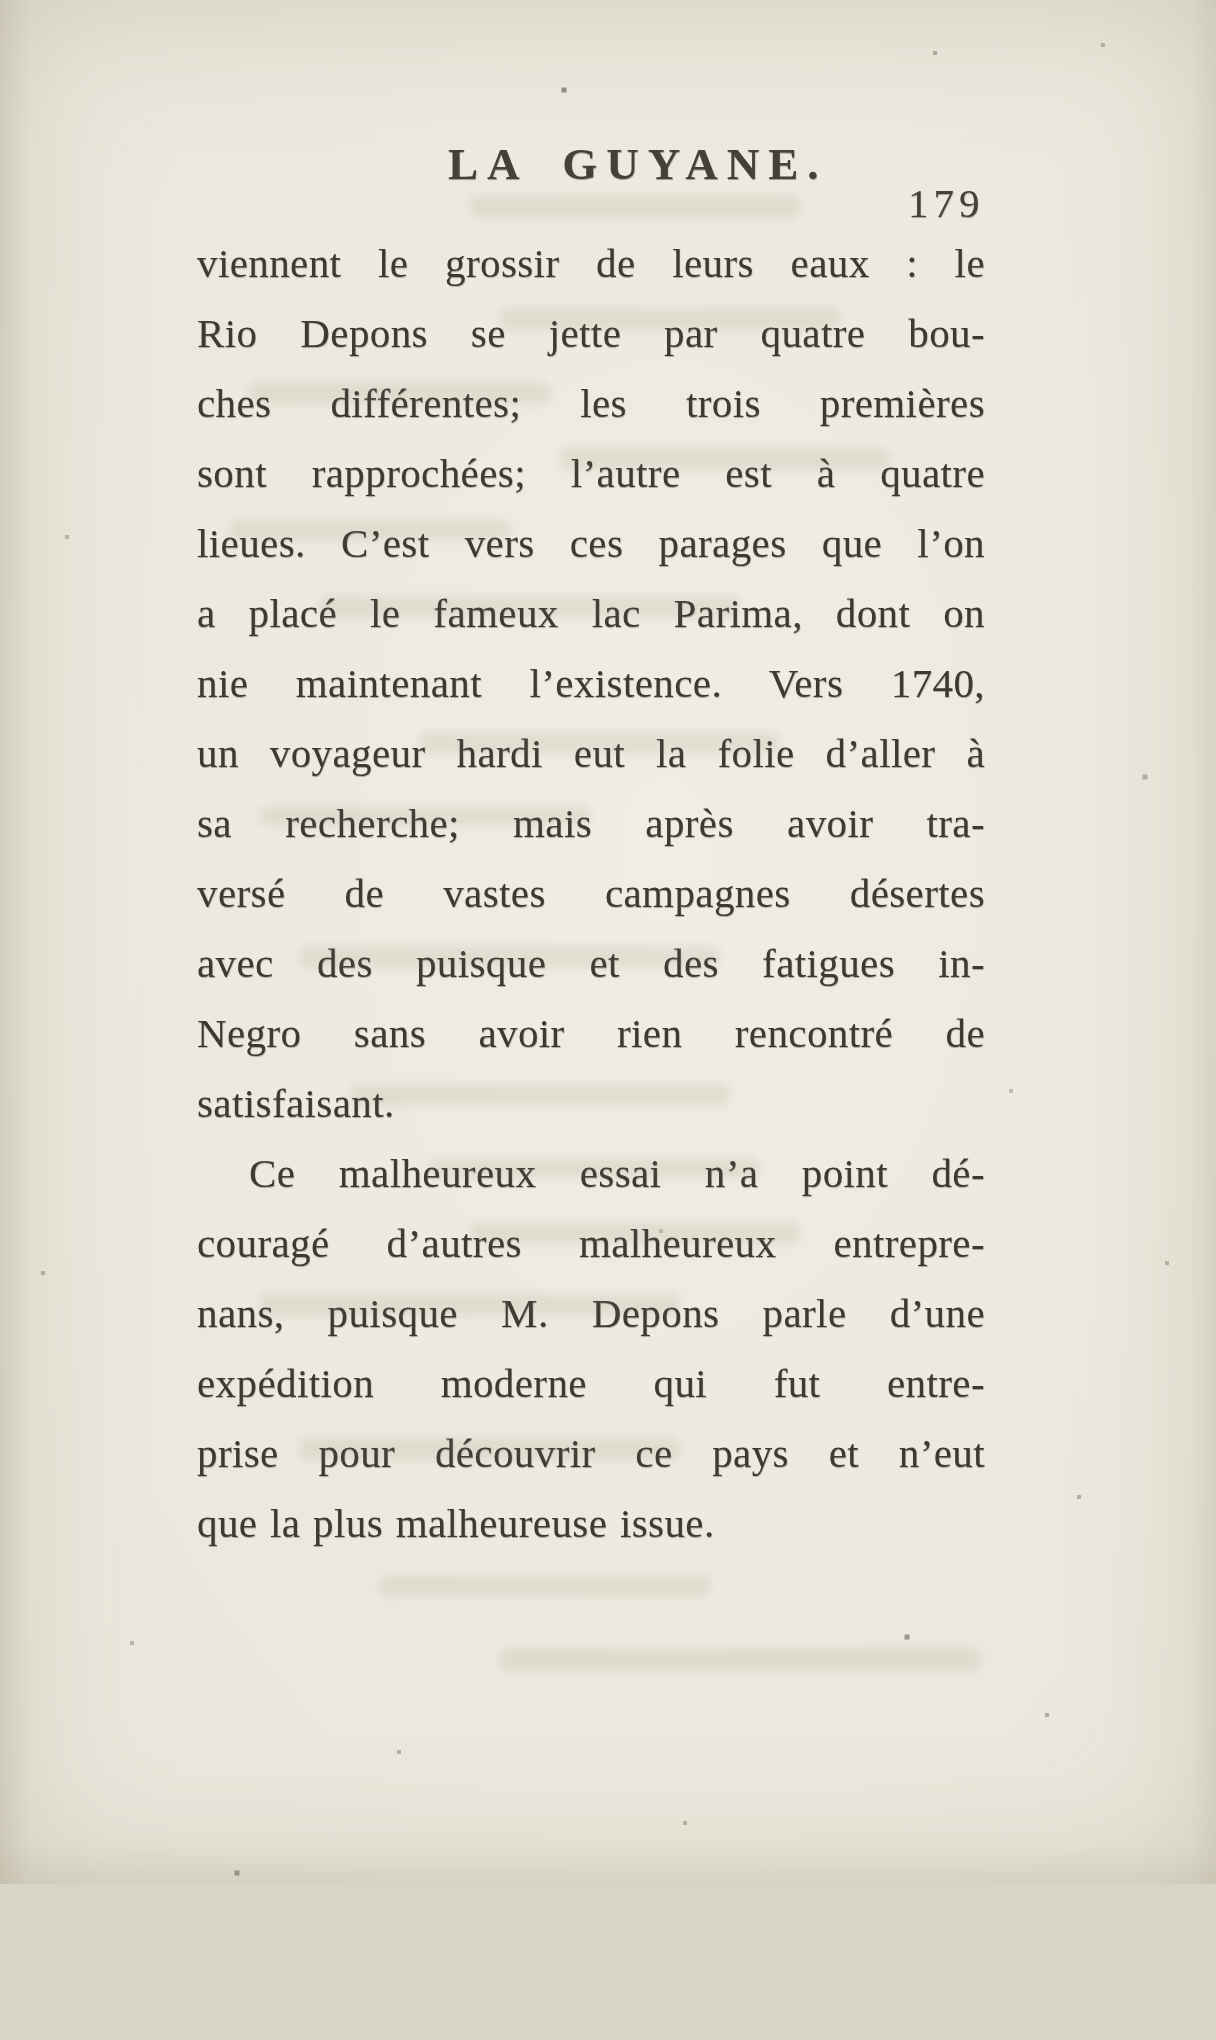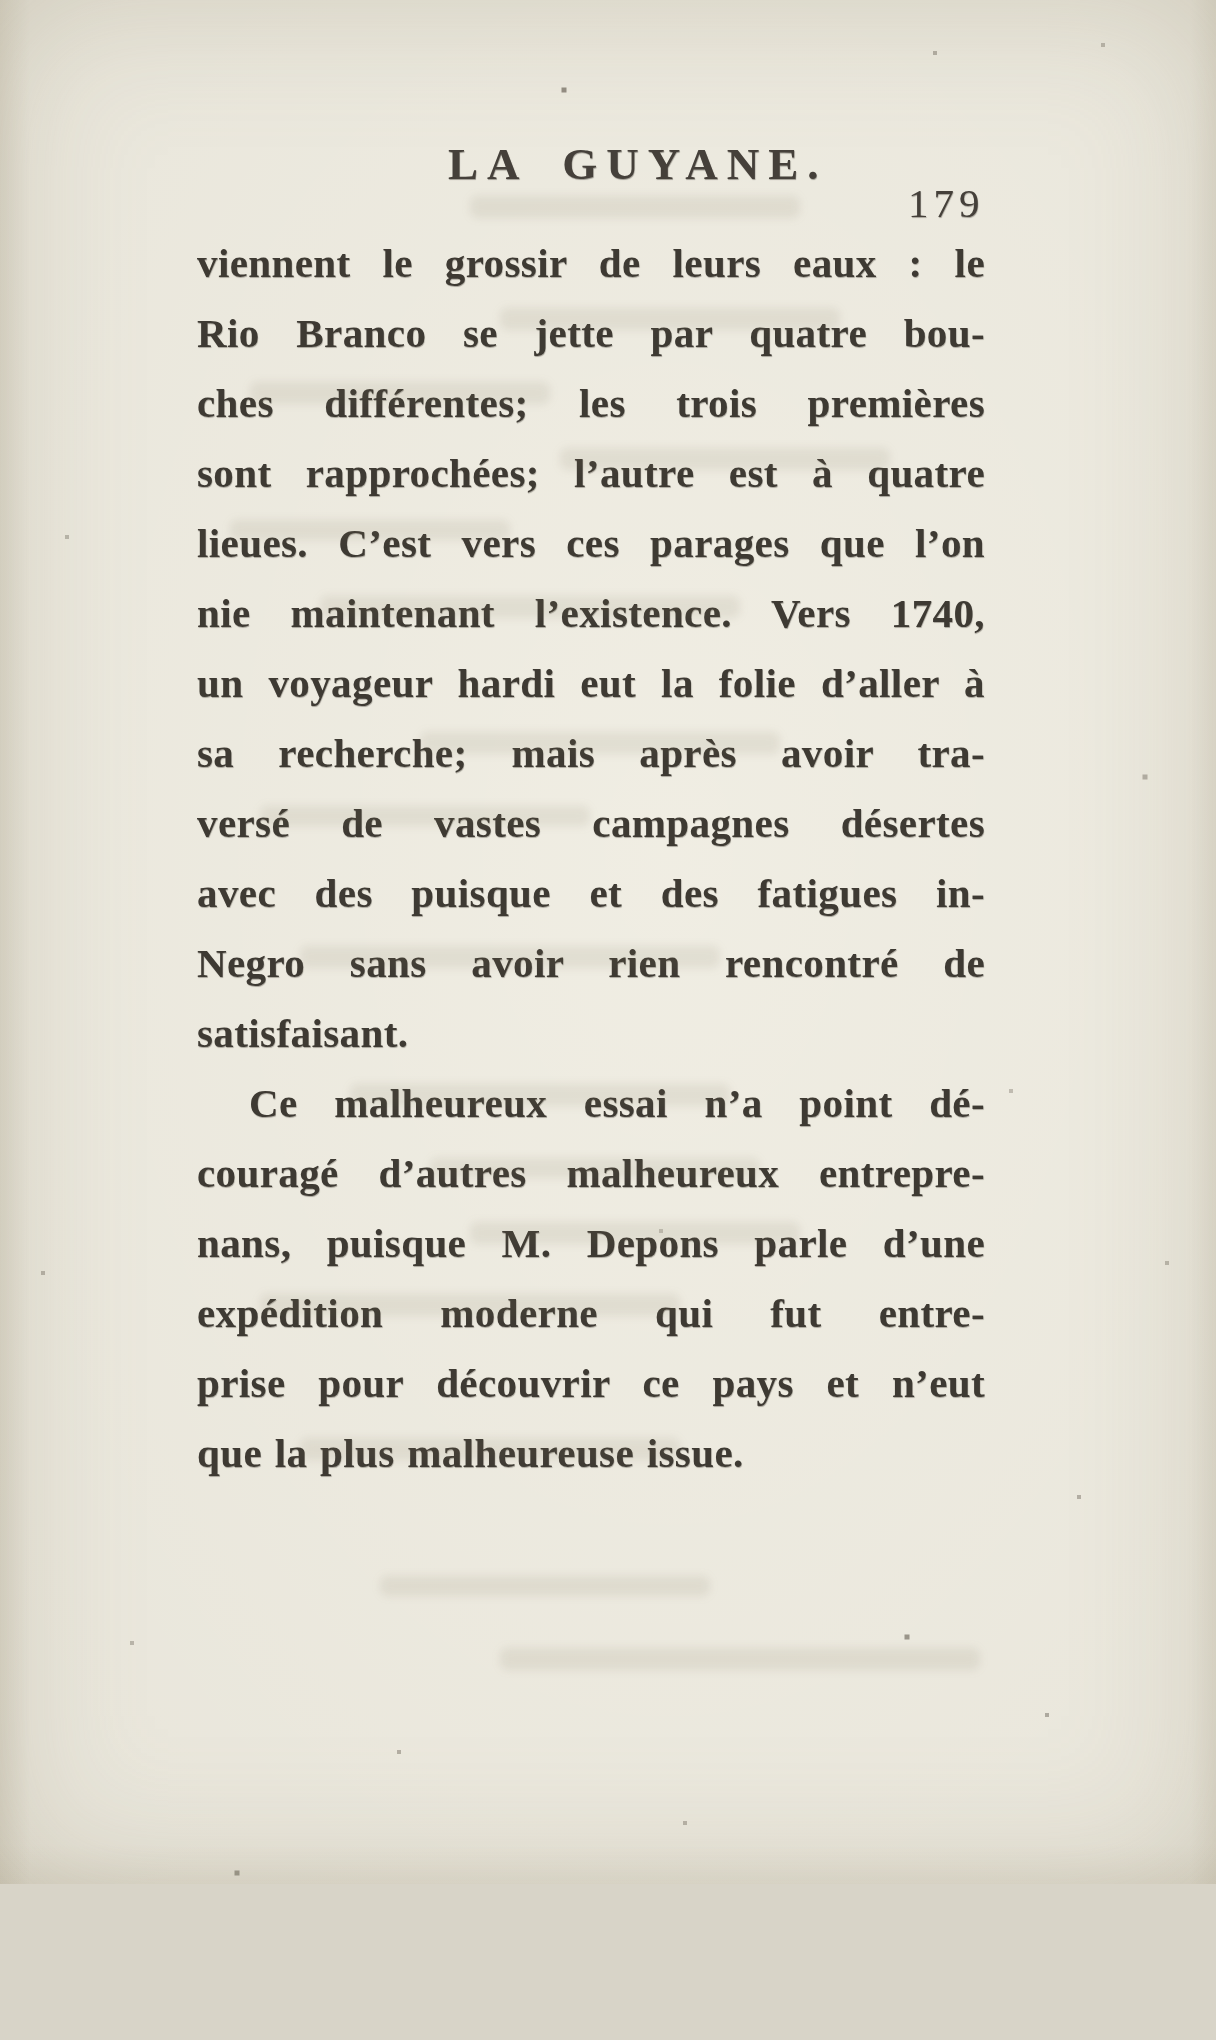--- a/index.html
+++ b/index.html
@@ -53,21 +53,20 @@
     width: 788px;
     font-size: 41px;
     line-height: 70px;
     letter-spacing: 0.4px;
     word-spacing: 2px;
     text-shadow: 0.5px 0.6px 0.7px rgba(62,58,51,0.38);
   }
   .text-block .line {
     height: 70px;
     white-space: nowrap;
-    font-weight: bold;
   }
   .text-block .line.j {
     white-space: normal;
     text-align: justify;
     text-align-last: justify;
   }
   .text-block .line.indent {
     text-indent: 52px;
   }
   
@@ -109,24 +108,25 @@
 </head>
 <body>
 
 <div class="page">
 
   <div class="running-title">LA GUYANE.</div>
   <div class="folio">179</div>
 
   <div class="text-block">
       <div class="line j">viennent le grossir de leurs eaux : le</div>
-      <div class="line j">Rio Branco se jette par quatre bou-</div>
+      <div class="line j">Rio Depons se jette par quatre bou-</div>
       <div class="line j">ches différentes; les trois premières</div>
       <div class="line j">sont rapprochées; l’autre est à quatre</div>
       <div class="line j">lieues. C’est vers ces parages que l’on</div>
+      <div class="line j">a placé le fameux lac Parima, dont on</div>
       <div class="line j">nie maintenant l’existence. Vers 1740,</div>
       <div class="line j">un voyageur hardi eut la folie d’aller à</div>
       <div class="line j">sa recherche; mais après avoir tra-</div>
       <div class="line j">versé de vastes campagnes désertes</div>
       <div class="line j">avec des puisque et des fatigues in-</div>
       <div class="line j">Negro sans avoir rien rencontré de</div>
       <div class="line">satisfaisant.</div>
       <div class="line j indent">Ce malheureux essai n’a point dé-</div>
       <div class="line j">couragé d’autres malheureux entrepre-</div>
       <div class="line j">nans, puisque M. Depons parle d’une</div>

